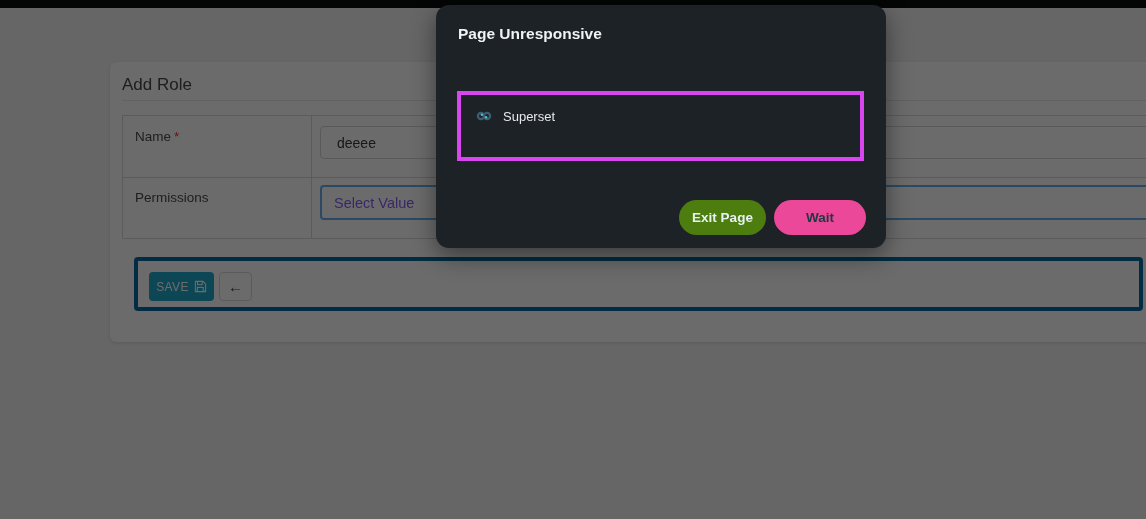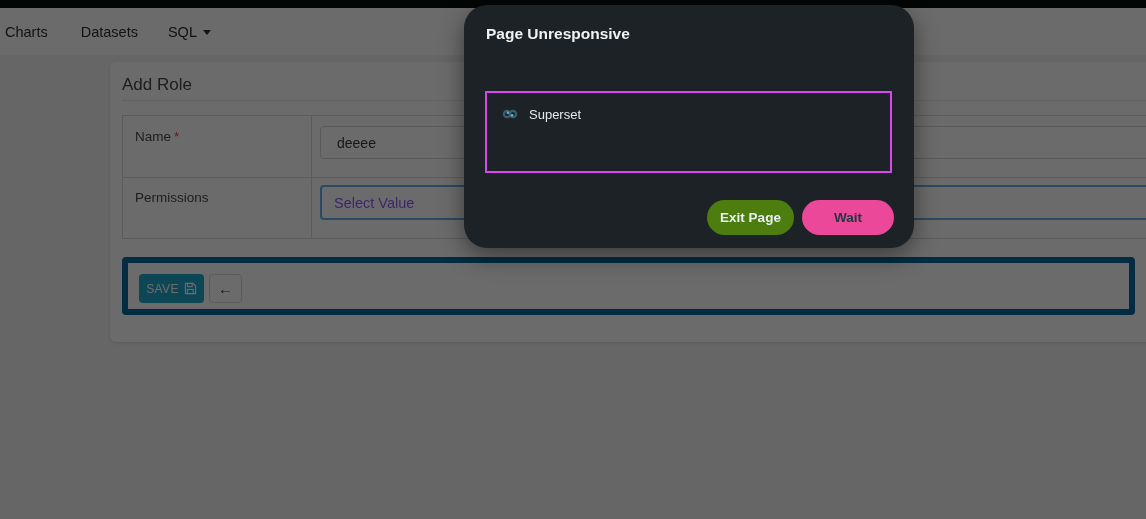--- a/index.html
+++ b/index.html
@@ -25,63 +25,55 @@
   .col-divider{position:absolute;left:188px;top:0;bottom:0;width:1px;background:#d9d9d9;}
   .form-label{position:absolute;left:12px;font-size:13.5px;color:#4a4a4a;}
   .req{color:#e03a36;margin-left:3px;}
   .text-input{position:absolute;left:197px;top:10px;width:850px;height:33px;box-sizing:border-box;
               border:1px solid #d4d4d4;border-radius:4px;padding:0 0 0 16px;font-size:14px;
               color:#3a3a3a;background:#fff;font-family:"Liberation Sans",sans-serif;outline:none;}
   .select-box{position:absolute;left:197px;top:69px;width:850px;height:35px;box-sizing:border-box;
               border:2px solid #66afe9;border-radius:4px;background:#fff;display:flex;
               align-items:center;padding-left:12px;cursor:pointer;}
   .placeholder{font-size:14.5px;color:#8b5cf6;}
-  .footer-box{position:absolute;left:12px;top:195px;width:1001px;height:46px;
-              border:6px solid #0369a1;border-radius:4px;}
+  .footer-box{position:absolute;left:24px;top:195px;width:1001px;height:46px;
+              border:4px solid #0369a1;border-radius:4px;}
   .save-btn{position:absolute;left:11px;top:11px;width:65px;height:29px;background:#20a7c9;
             border:none;border-radius:4px;color:#ffffff;font-size:12px;letter-spacing:.4px;
             display:flex;align-items:center;justify-content:center;gap:5px;cursor:pointer;
             font-family:"Liberation Sans",sans-serif;}
   .back-btn{position:absolute;left:81px;top:11px;width:33px;height:29px;background:#ffffff;
             border:1px solid #d9d9d9;border-radius:4px;color:#3c3c3c;font-size:15px;
             display:flex;align-items:center;justify-content:center;cursor:pointer;}
   
   .dim-overlay{position:absolute;inset:0;background:rgba(0,0,0,0.58);z-index:5;}
   
-  .dialog{position:absolute;left:464px;top:5px;width:450px;height:243px;background:#1d2226;
-          border-radius:23px;z-index:10;box-shadow:0 8px 24px rgba(0,0,0,0.45);}
+  .dialog{position:absolute;left:436px;top:5px;width:450px;height:243px;background:#1d2226;
+          border-radius:13px;z-index:10;box-shadow:0 8px 24px rgba(0,0,0,0.45);}
   .dlg-title{position:absolute;left:22px;top:20px;font-size:15.5px;font-weight:700;color:#f0f2f3;}
   .dlg-body{position:absolute;left:22px;top:56px;font-size:13px;color:#d2d6d8;}
-  .dlg-listbox{position:absolute;left:21px;top:86px;width:407px;height:82px;
-               border:2px solid #d946ef;box-sizing:border-box;}
+  .dlg-listbox{position:absolute;left:21px;top:86px;width:407px;height:70px;
+               border:4px solid #d946ef;box-sizing:border-box;}
   .dlg-row{position:absolute;left:0;top:0;right:0;height:42px;display:flex;align-items:center;
            padding-left:15px;cursor:pointer;}
   .dlg-row .logo{width:16px;height:16px;margin-right:11px;flex:0 0 auto;}
   .dlg-row .name{font-size:13px;color:#e6e9ea;}
   .dlg-btns{position:absolute;right:20px;bottom:13px;display:flex;gap:8px;}
   .pill{height:35px;border:none;border-radius:17.5px;font-size:13.5px;font-weight:600;
         cursor:pointer;font-family:"Liberation Sans",sans-serif;}
   .pill.exit{width:87px;background:#4d7c0f;color:#e8f1f2;}
   .pill.wait{width:92px;background:#ec4899;color:#1e3a40;}
 </style>
 </head>
 <body>
 
 <div id="stage">
 
   <div class="top-strip"></div>
 
-  <div class="navbar">
-    <div class="nav-item m1">Charts</div>
-    <div class="nav-item m2">Datasets</div>
-    <div class="nav-item">
-      <span>SQL</span>
-      <span class="caret"></span>
-    </div>
-  </div>
 
   <div class="card">
     <div class="card-title">Add Role</div>
     <div class="card-hr"></div>
 
     <div class="form-table">
       <div class="row-divider"></div>
       <div class="col-divider"></div>
 
       <div class="form-label" style="top:13px;">

